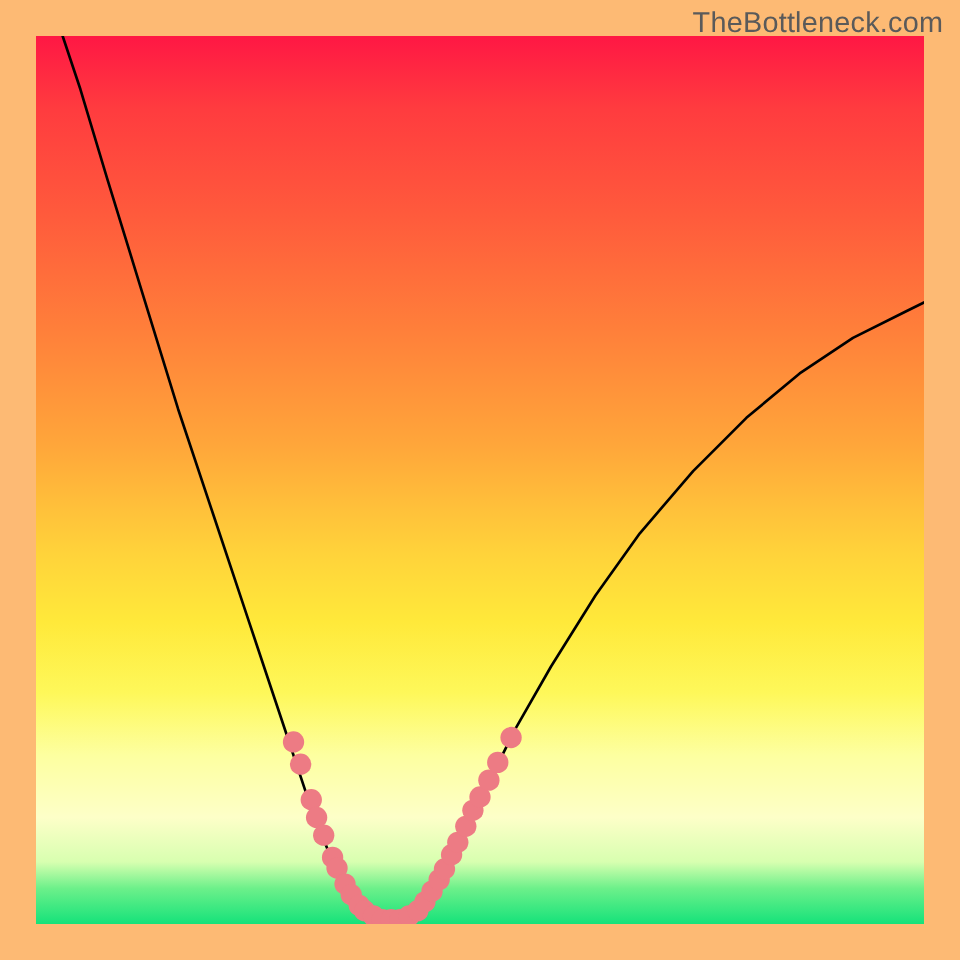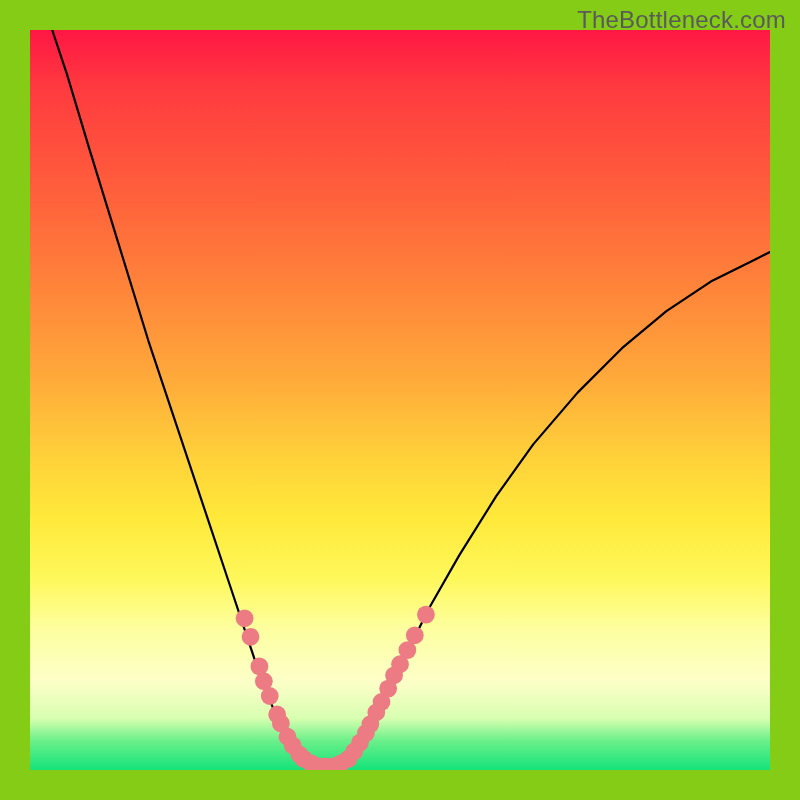--- a/index.html
+++ b/index.html
@@ -10,21 +10,21 @@
     background: #000;
     overflow: hidden;
     font-family: Arial, Helvetica, sans-serif;
   }
   .frame {
     position: absolute;
     left: 0;
     top: 0;
     width: 800px;
     height: 800px;
-    background: #84cc16;
+    background: #fdba74;
   }
   .plot {
     position: absolute;
     left: 30px;
     top: 30px;
     width: 740px;
     height: 740px;
     
     background: linear-gradient(
       to bottom,

